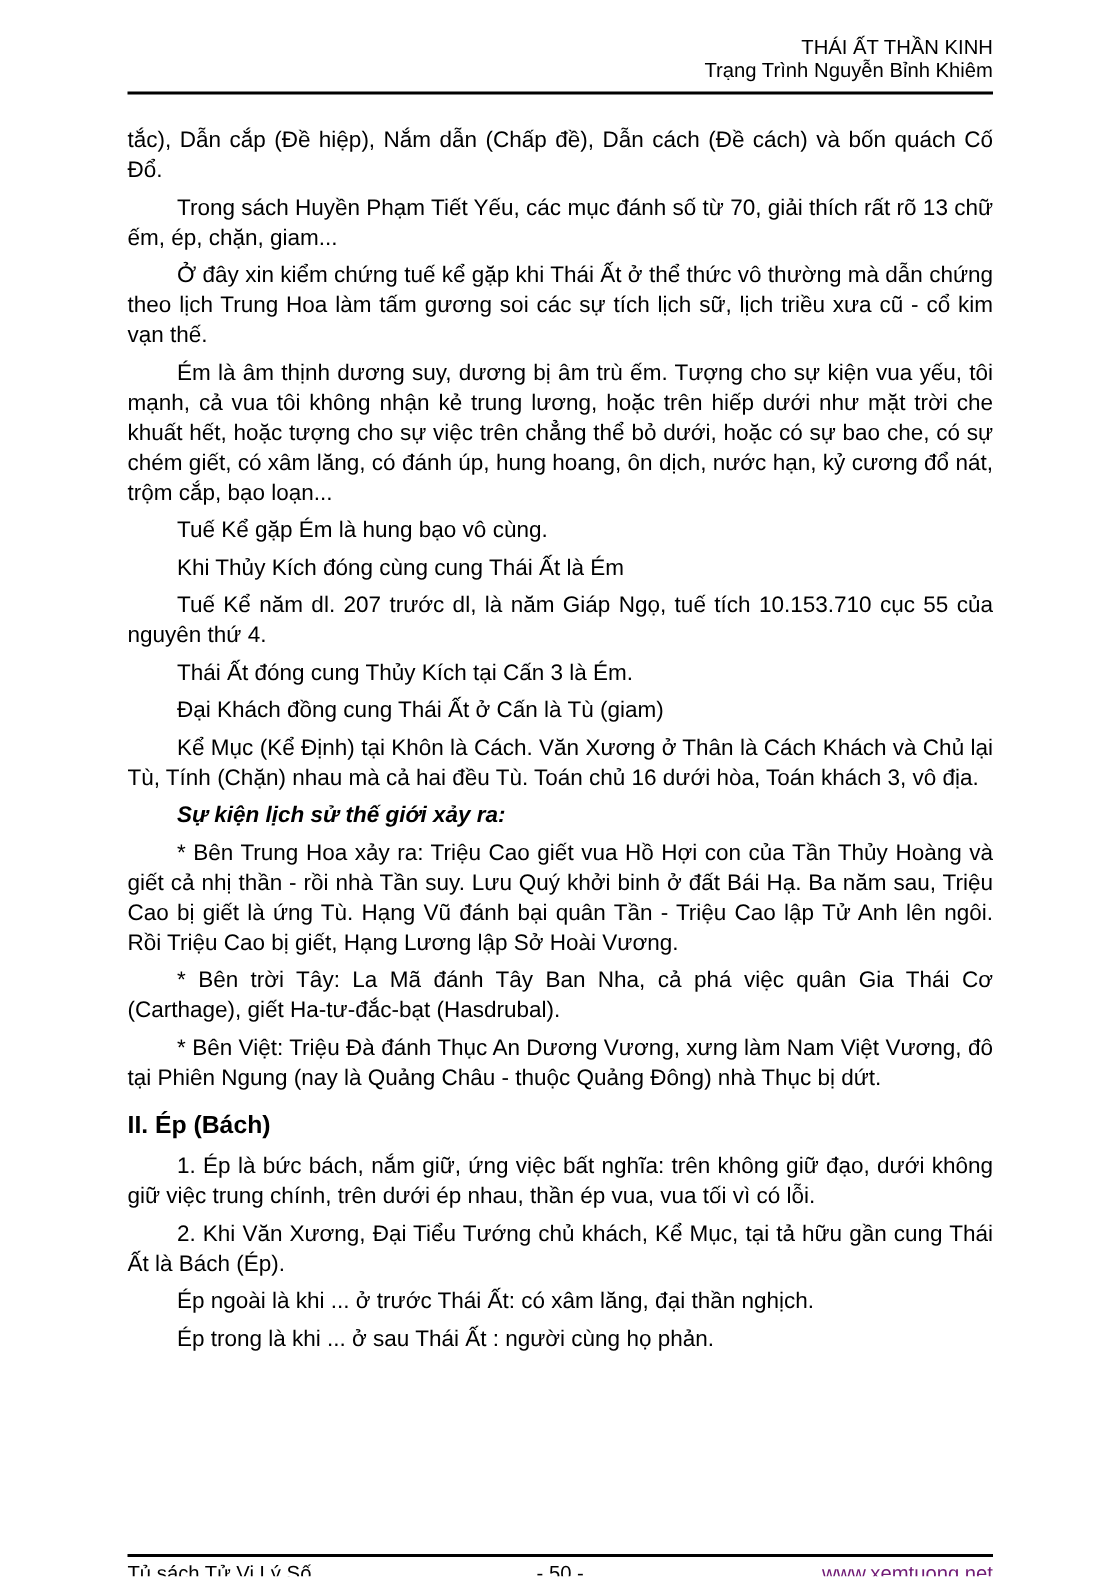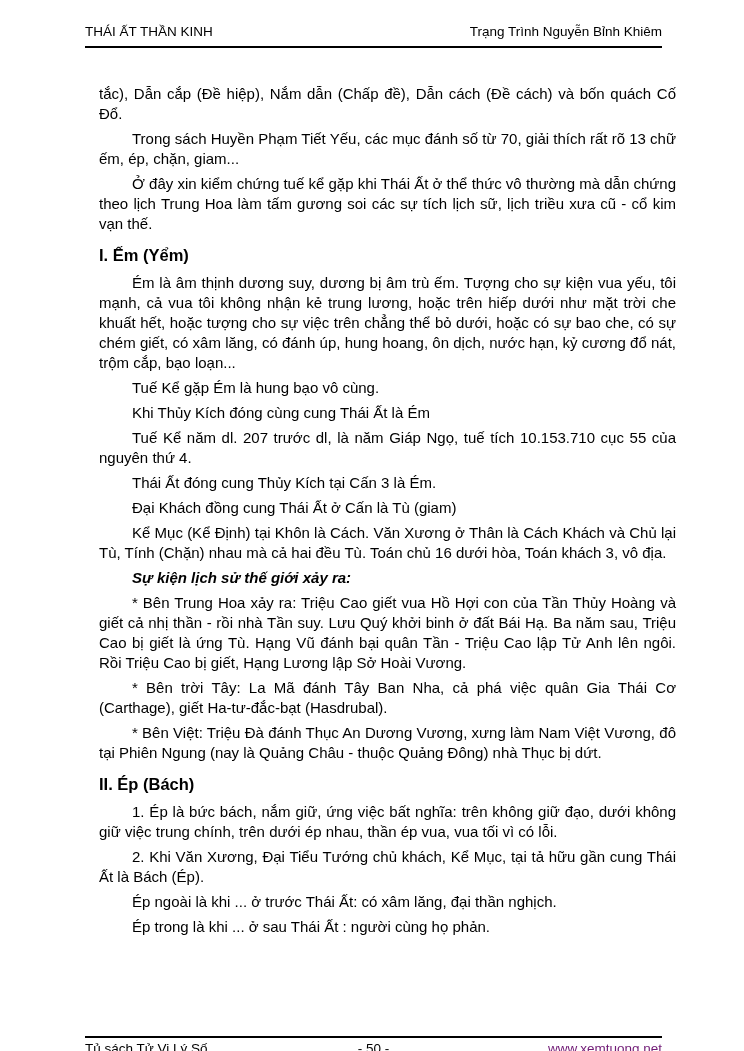--- a/index.html
+++ b/index.html
@@ -17,24 +17,25 @@
     position: absolute;
     left: 85px;
     top: 24px;
     width: 577px;
     display: flex;
     justify-content: space-between;
     align-items: flex-end;
     font-size: 13.5px;
     padding-bottom: 7px;
     border-bottom: 2px solid #000000;
+    flex-direction: column;
   }
   .content {
     position: absolute;
-    left: 99px;
+    left: 85px;
     top: 84px;
     width: 577px;
     font-size: 15px;
     line-height: 20px;
   }
   .block { text-align: justify; margin-bottom: 5px; }
   .block.para { text-indent: 33px; }
   .block.cont { text-indent: 0; }
   .block.heading {
     text-align: left;
@@ -73,21 +74,20 @@
 
   <div class="header">
     <span>THÁI ẤT THẦN KINH</span>
     <span>Trạng Trình Nguyễn Bỉnh Khiêm</span>
   </div>
 
   <div class="content">
       <div class="block cont">tắc), Dẫn cắp (Đề hiệp), Nắm dẫn (Chấp đề), Dẫn cách (Đề cách) và bốn quách Cố Đổ.</div>
       <div class="block para">Trong sách Huyền Phạm Tiết Yếu, các mục đánh số từ 70, giải thích rất rõ 13 chữ ếm, ép, chặn, giam...</div>
       <div class="block para">Ở đây xin kiểm chứng tuế kể gặp khi Thái Ất ở thể thức vô thường mà dẫn chứng theo lịch Trung Hoa làm tấm gương soi các sự tích lịch sữ, lịch triều xưa cũ - cổ kim vạn thế.</div>
-      <div class="block heading">I. Ếm (Yểm)</div>
       <div class="block para">Ém là âm thịnh dương suy, dương bị âm trù ếm. Tượng cho sự kiện vua yếu, tôi mạnh, cả vua tôi không nhận kẻ trung lương, hoặc trên hiếp dưới như mặt trời che khuất hết, hoặc tượng cho sự việc trên chẳng thể bỏ dưới, hoặc có sự bao che, có sự chém giết, có xâm lăng, có đánh úp, hung hoang, ôn dịch, nước hạn, kỷ cương đổ nát, trộm cắp, bạo loạn...</div>
       <div class="block para">Tuế Kể gặp Ém là hung bạo vô cùng.</div>
       <div class="block para">Khi Thủy Kích đóng cùng cung Thái Ất là Ém</div>
       <div class="block para">Tuế Kể năm dl. 207 trước dl, là năm Giáp Ngọ, tuế tích 10.153.710 cục 55 của nguyên thứ 4.</div>
       <div class="block para">Thái Ất đóng cung Thủy Kích tại Cấn 3 là Ém.</div>
       <div class="block para">Đại Khách đồng cung Thái Ất ở Cấn là Tù (giam)</div>
       <div class="block para">Kể Mục (Kể Định) tại Khôn là Cách. Văn Xương ở Thân là Cách Khách và Chủ lại Tù, Tính (Chặn) nhau mà cả hai đều Tù. Toán chủ 16 dưới hòa, Toán khách 3, vô địa.</div>
       <div class="block subheading">Sự kiện lịch sử thế giới xảy ra:</div>
       <div class="block para">* Bên Trung Hoa xảy ra: Triệu Cao giết vua Hồ Hợi con của Tần Thủy Hoàng và giết cả nhị thần - rồi nhà Tần suy. Lưu Quý khởi binh ở đất Bái Hạ. Ba năm sau, Triệu Cao bị giết là ứng Tù. Hạng Vũ đánh bại quân Tần - Triệu Cao lập Tử Anh lên ngôi. Rồi Triệu Cao bị giết, Hạng Lương lập Sở Hoài Vương.</div>
       <div class="block para">* Bên trời Tây: La Mã đánh Tây Ban Nha, cả phá việc quân Gia Thái Cơ (Carthage), giết Ha-tư-đắc-bạt (Hasdrubal).</div>

